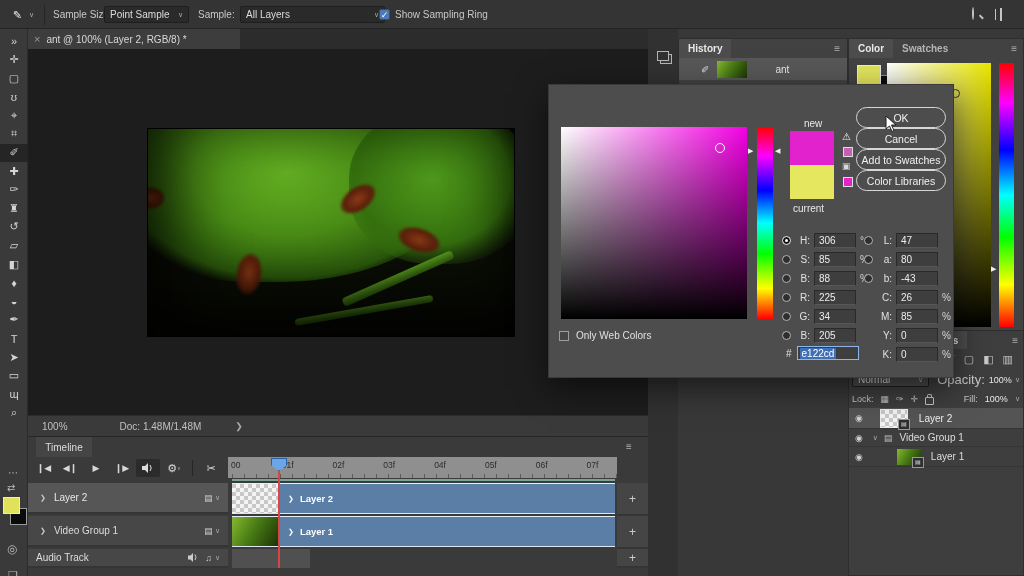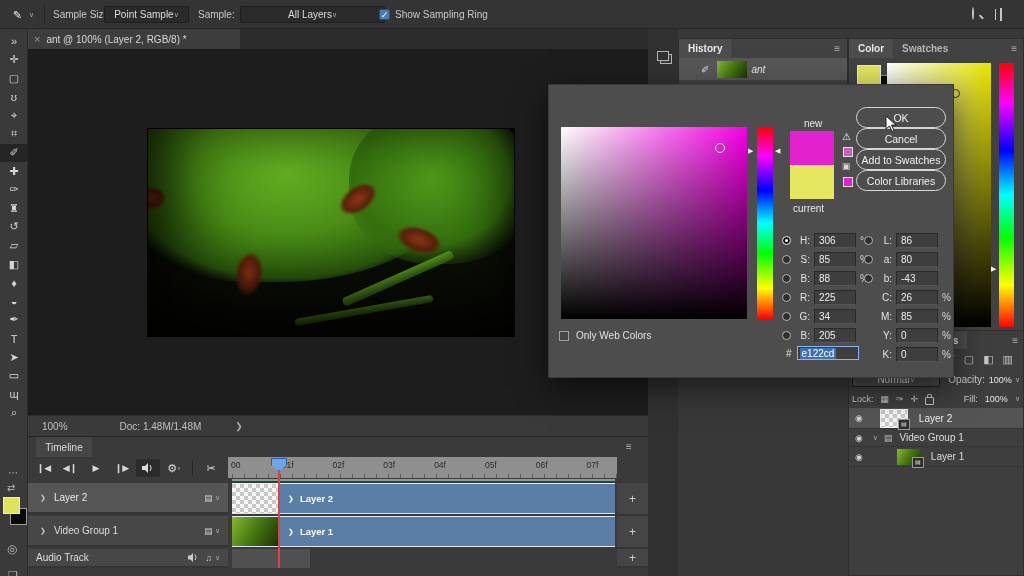--- a/index.html
+++ b/index.html
@@ -2,21 +2,21 @@
 <html style="--accent_blue: #3f6fb5; --clip_blue: #5b7ea7; --fg_yellow: #e0e25e; --picker_new: #e122cd; --picker_current: #e5e75f; --picker_hue: #f400e4; --playhead_red: #d94545;"><head>
 <meta charset="utf-8">
 <style>
   html,body{margin:0;padding:0;background:#222;font-family:"Liberation Sans",sans-serif;}
   #app{position:relative;width:1024px;height:576px;background:#393939;overflow:hidden;font-size:10px;color:#ccc;}
   .abs{position:absolute;}
   .t{font-size:10px;color:#c8c8c8;white-space:nowrap;}
   .sep{width:1px;background:#262626;}
   
   .optbar{left:0;top:0;width:1024px;height:29px;background:#343434;border-bottom:1px solid #252525;box-sizing:border-box;}
-  .dd{height:17px;background:#2a2a2a;border:1px solid #1e1e1e;border-radius:2px;color:#ddd;display:flex;align-items:center;justify-content:center;padding:0 5px;box-sizing:border-box;}
+  .dd{height:17px;background:#2a2a2a;border:1px solid #1e1e1e;border-radius:2px;color:#ddd;display:flex;align-items:center;justify-content:space-between;padding:0 5px;box-sizing:border-box;}
   .chev{font-size:7px;color:#aaa;}
   .cbx{width:11px;height:11px;background:#4a7ab8;border:1px solid #2c4e7e;border-radius:2px;color:#fff;font-size:9px;line-height:11px;text-align:center;box-sizing:border-box;}
   
   .toolscol{left:0;top:29px;width:28px;height:547px;background:#3a3a3a;border-right:1px solid #2c2c2c;box-sizing:border-box;}
   .tool{width:28px;height:18px;display:flex;align-items:center;justify-content:center;color:#d5d5d5;font-size:11px;margin-bottom:0.6px;}
   .tool[data-sel="true"]{background:#252525;}
   .tglyph{pointer-events:none;}
   .fg-sw{width:15px;height:15px;border:1px solid #e8e8e8;background:var(--fg_yellow);z-index:2;}
   .bg-sw{width:15px;height:15px;border:1px solid #9a9a9a;background:#0a0a0a;z-index:1;}
   
@@ -351,21 +351,21 @@
   <div class="abs panel" style="left:678px;top:38px;width:170px;height:62px;">
     <div style="display:flex;align-items:center;height:19px;justify-content:space-between;">
       <div class="ptab" data-act="true">
           <b>History</b>
         </div>
       <span class="pmenu" style="margin-left:auto;margin-right:7px;">≡</span>
     </div>
     <div style="display:flex;align-items:center;height:22px;background:#575757;">
       <span style="margin-left:22px;color:#ddd;font-size:10px;">✐</span>
       <div class="thumb-green" style="width:30px;height:17px;margin-left:8px;"></div>
-      <span class="t" style="margin-left:4px;color:#e5e5e5;font-style:italic;">ant</span>
+      <span class="t" style="margin-left:28px;color:#e5e5e5;">ant</span>
     </div>
   </div>
 
   <div class="abs panel" style="left:848px;top:38px;width:176px;height:294px;">
     <div style="display:flex;align-items:center;height:19px;font-weight:bold;">
       <div class="ptab" data-act="true">
           <b>Color</b>
         </div>
       <div class="ptab" data-act="false">
           <span>Swatches</span>
@@ -391,21 +391,21 @@
       <span>T</span>
       <span>▢</span>
       <span>◧</span>
       <span>▥</span>
     </div>
     <div style="display:flex;align-items:center;height:21px;padding:0 3px;">
       <div class="dd" style="width:102px;height:15px;background:#4a4a4a;">
         <span>Normal</span>
         <span class="chev">∨</span>
       </div>
-      <span class="t" style="margin-left:8px;font-size:10px;">Opacity:</span>
+      <span class="t" style="margin-left:8px;font-size:13px;">Opacity:</span>
       <span class="t" style="margin-left:4px;font-size:9px;color:#e8e8e8;">100%</span>
       <span class="chev" style="margin-left:3px;">∨</span>
     </div>
     <div style="display:flex;align-items:center;height:18px;padding:0 3px;gap:7px;">
       <span class="t" style="font-size:9px;">Lock:</span>
       <span style="color:#c5c5c5;font-size:9px;">▦</span>
       <span style="color:#c5c5c5;font-size:9px;">✑</span>
       <span style="color:#c5c5c5;font-size:9px;">✛</span>
       <span class="lockico"></span>
       <span class="t" style="margin-left:auto;font-size:9px;">Fill:</span>
@@ -520,21 +520,21 @@
           <span class="funit"></span>
         </div>
 
     </div>
 
     <div class="abs" style="left:315px;top:146px;">
 
         <div class="frow" data-radio="true">
           <span class="radio"></span>
           <span class="flabel">L:</span>
-          <div class="fin">86</div>
+          <div class="fin">47</div>
           <span class="funit"></span>
         </div>
 
         <div class="frow" data-radio="true">
           <span class="radio"></span>
           <span class="flabel">a:</span>
           <div class="fin">80</div>
           <span class="funit"></span>
         </div>
 

